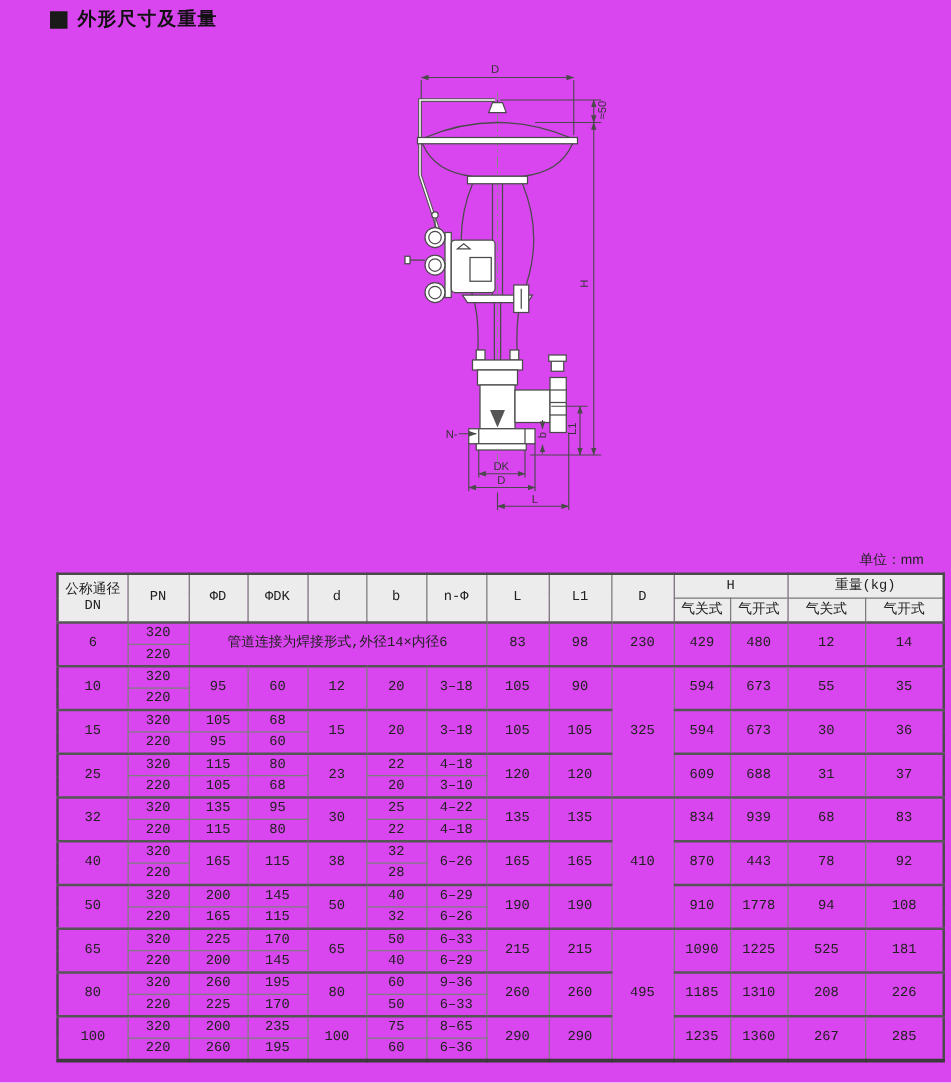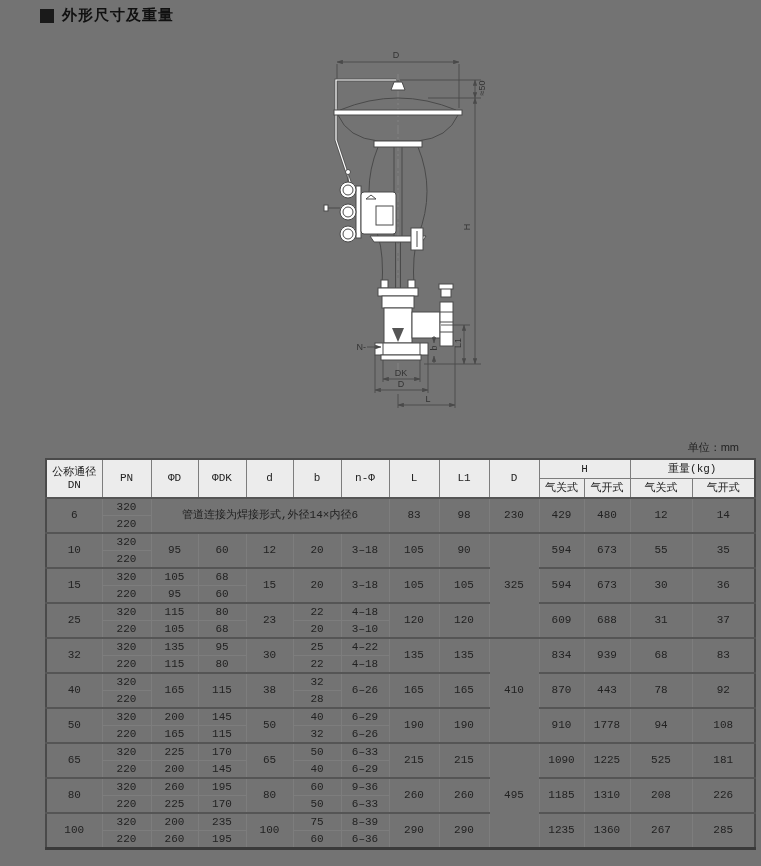--- a/index.html
+++ b/index.html
@@ -1,16 +1,16 @@
 <!DOCTYPE html>
 <html><head>
 <meta charset="utf-8">
 <style>
   html,body{margin:0;padding:0;background:#fff;}
-  #page{position:relative;width:761px;height:866px;background:#737373;overflow:hidden;
+  #page{position:relative;width:761px;height:866px;background:#d946ef;overflow:hidden;
         font-family:"Liberation Sans","DejaVu Sans",sans-serif;color:#1a1a1a;}
   
   .title-row{position:absolute;left:40px;top:6px;display:flex;align-items:center;gap:8px;}
   .title-square{width:14px;height:14px;background:#1a1a1a;display:inline-block;}
   .title-text{font-size:15px;font-weight:bold;letter-spacing:1px;color:#111;}
   
   #drawing{position:absolute;left:278px;top:46px;width:270px;height:378px;}
   #drawing text{font-family:"Liberation Sans","DejaVu Sans",sans-serif;fill:#333;font-size:9px;}
   .ln{stroke:#4a4a4a;stroke-width:1;fill:none;}
   .lnw{stroke:#4a4a4a;stroke-width:1;fill:#fff;}
@@ -371,21 +371,21 @@
           <td>50</td>
           <td>6–33</td>
         </tr>
         <tr class="group-start">
           <td rowspan="2">100</td>
           <td>320</td>
           <td>200</td>
           <td>235</td>
           <td rowspan="2">100</td>
           <td>75</td>
-          <td>8–39</td>
+          <td>8–65</td>
           <td rowspan="2">290</td>
           <td rowspan="2">290</td>
           <td rowspan="2">1235</td>
           <td rowspan="2">1360</td>
           <td rowspan="2">267</td>
           <td rowspan="2">285</td>
         </tr>
         <tr>
           <td>220</td>
           <td>260</td>

